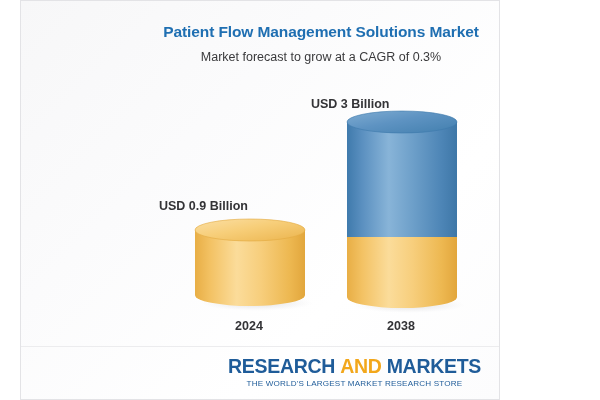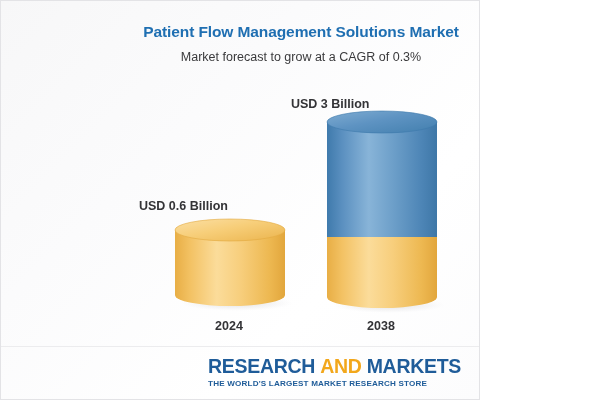--- a/index.html
+++ b/index.html
@@ -11,20 +11,21 @@
     font-family: "Liberation Sans", sans-serif;
   }
   #infographic {
     position: relative;
     width: 480px;
     height: 400px;
     box-sizing: border-box;
     border: 1px solid #e3e3e6;
     background: linear-gradient(135deg, #f7f7f8 0%, #fbfbfc 35%, #ffffff 70%, #fcfcfd 100%);
     overflow: hidden;
+    margin-left: 20px;
   }
 
   
   .header {
     position: absolute;
     top: 0;
     left: 0;
     width: 600px;
     text-align: center;
   }
@@ -89,56 +90,56 @@
     left: 34px;
     top: 365px;
     font-size: 10.5px;
     color: #8a8a8f;
     letter-spacing: -0.05px;
   }
   .logo {
     position: absolute;
     right: 18px;
     top: 356px;
-    text-align: left;
+    text-align: center;
   }
   .logo-main {
     font-size: 19.5px;
     font-weight: bold;
     letter-spacing: -0.3px;
     line-height: 1;
     color: #1f5c99;
     white-space: nowrap;
   }
   .logo-and {
     color: #f2a71b;
   }
   .logo-tag {
     margin-top: 3px;
     font-size: 8.1px;
-    font-weight: bold;
+    font-weight: normal;
     color: #1f5c99;
     letter-spacing: 0.18px;
     line-height: 1;
     white-space: nowrap;
   }
 </style>
 </head>
 <body>
 
 <div id="infographic">
 
   <div class="header">
     <div class="chart-title">Patient Flow Management Solutions Market</div>
     <div class="chart-subtitle">Market forecast to grow at a CAGR of 0.3%</div>
   </div>
 
   <div class="plot">
 
-    <div class="value-label" style="left:138px; top:198px;">USD 0.6 Billion</div>
+    <div class="value-label" style="left:138px; top:198px;">USD 0.9 Billion</div>
 
     <div class="cyl" style="left:172px; top:222px;">
       <svg width="118" height="88" viewBox="0 0 118 88">
         <defs>
           <linearGradient id="gYellowBody" x1="0" y1="0" x2="1" y2="0">
             <stop offset="0%" stop-color="#E8AE45"></stop>
             <stop offset="14%" stop-color="#F3C264"></stop>
             <stop offset="38%" stop-color="#FBDC9A"></stop>
             <stop offset="60%" stop-color="#F7CE7C"></stop>
             <stop offset="86%" stop-color="#EDB851"></stop>

